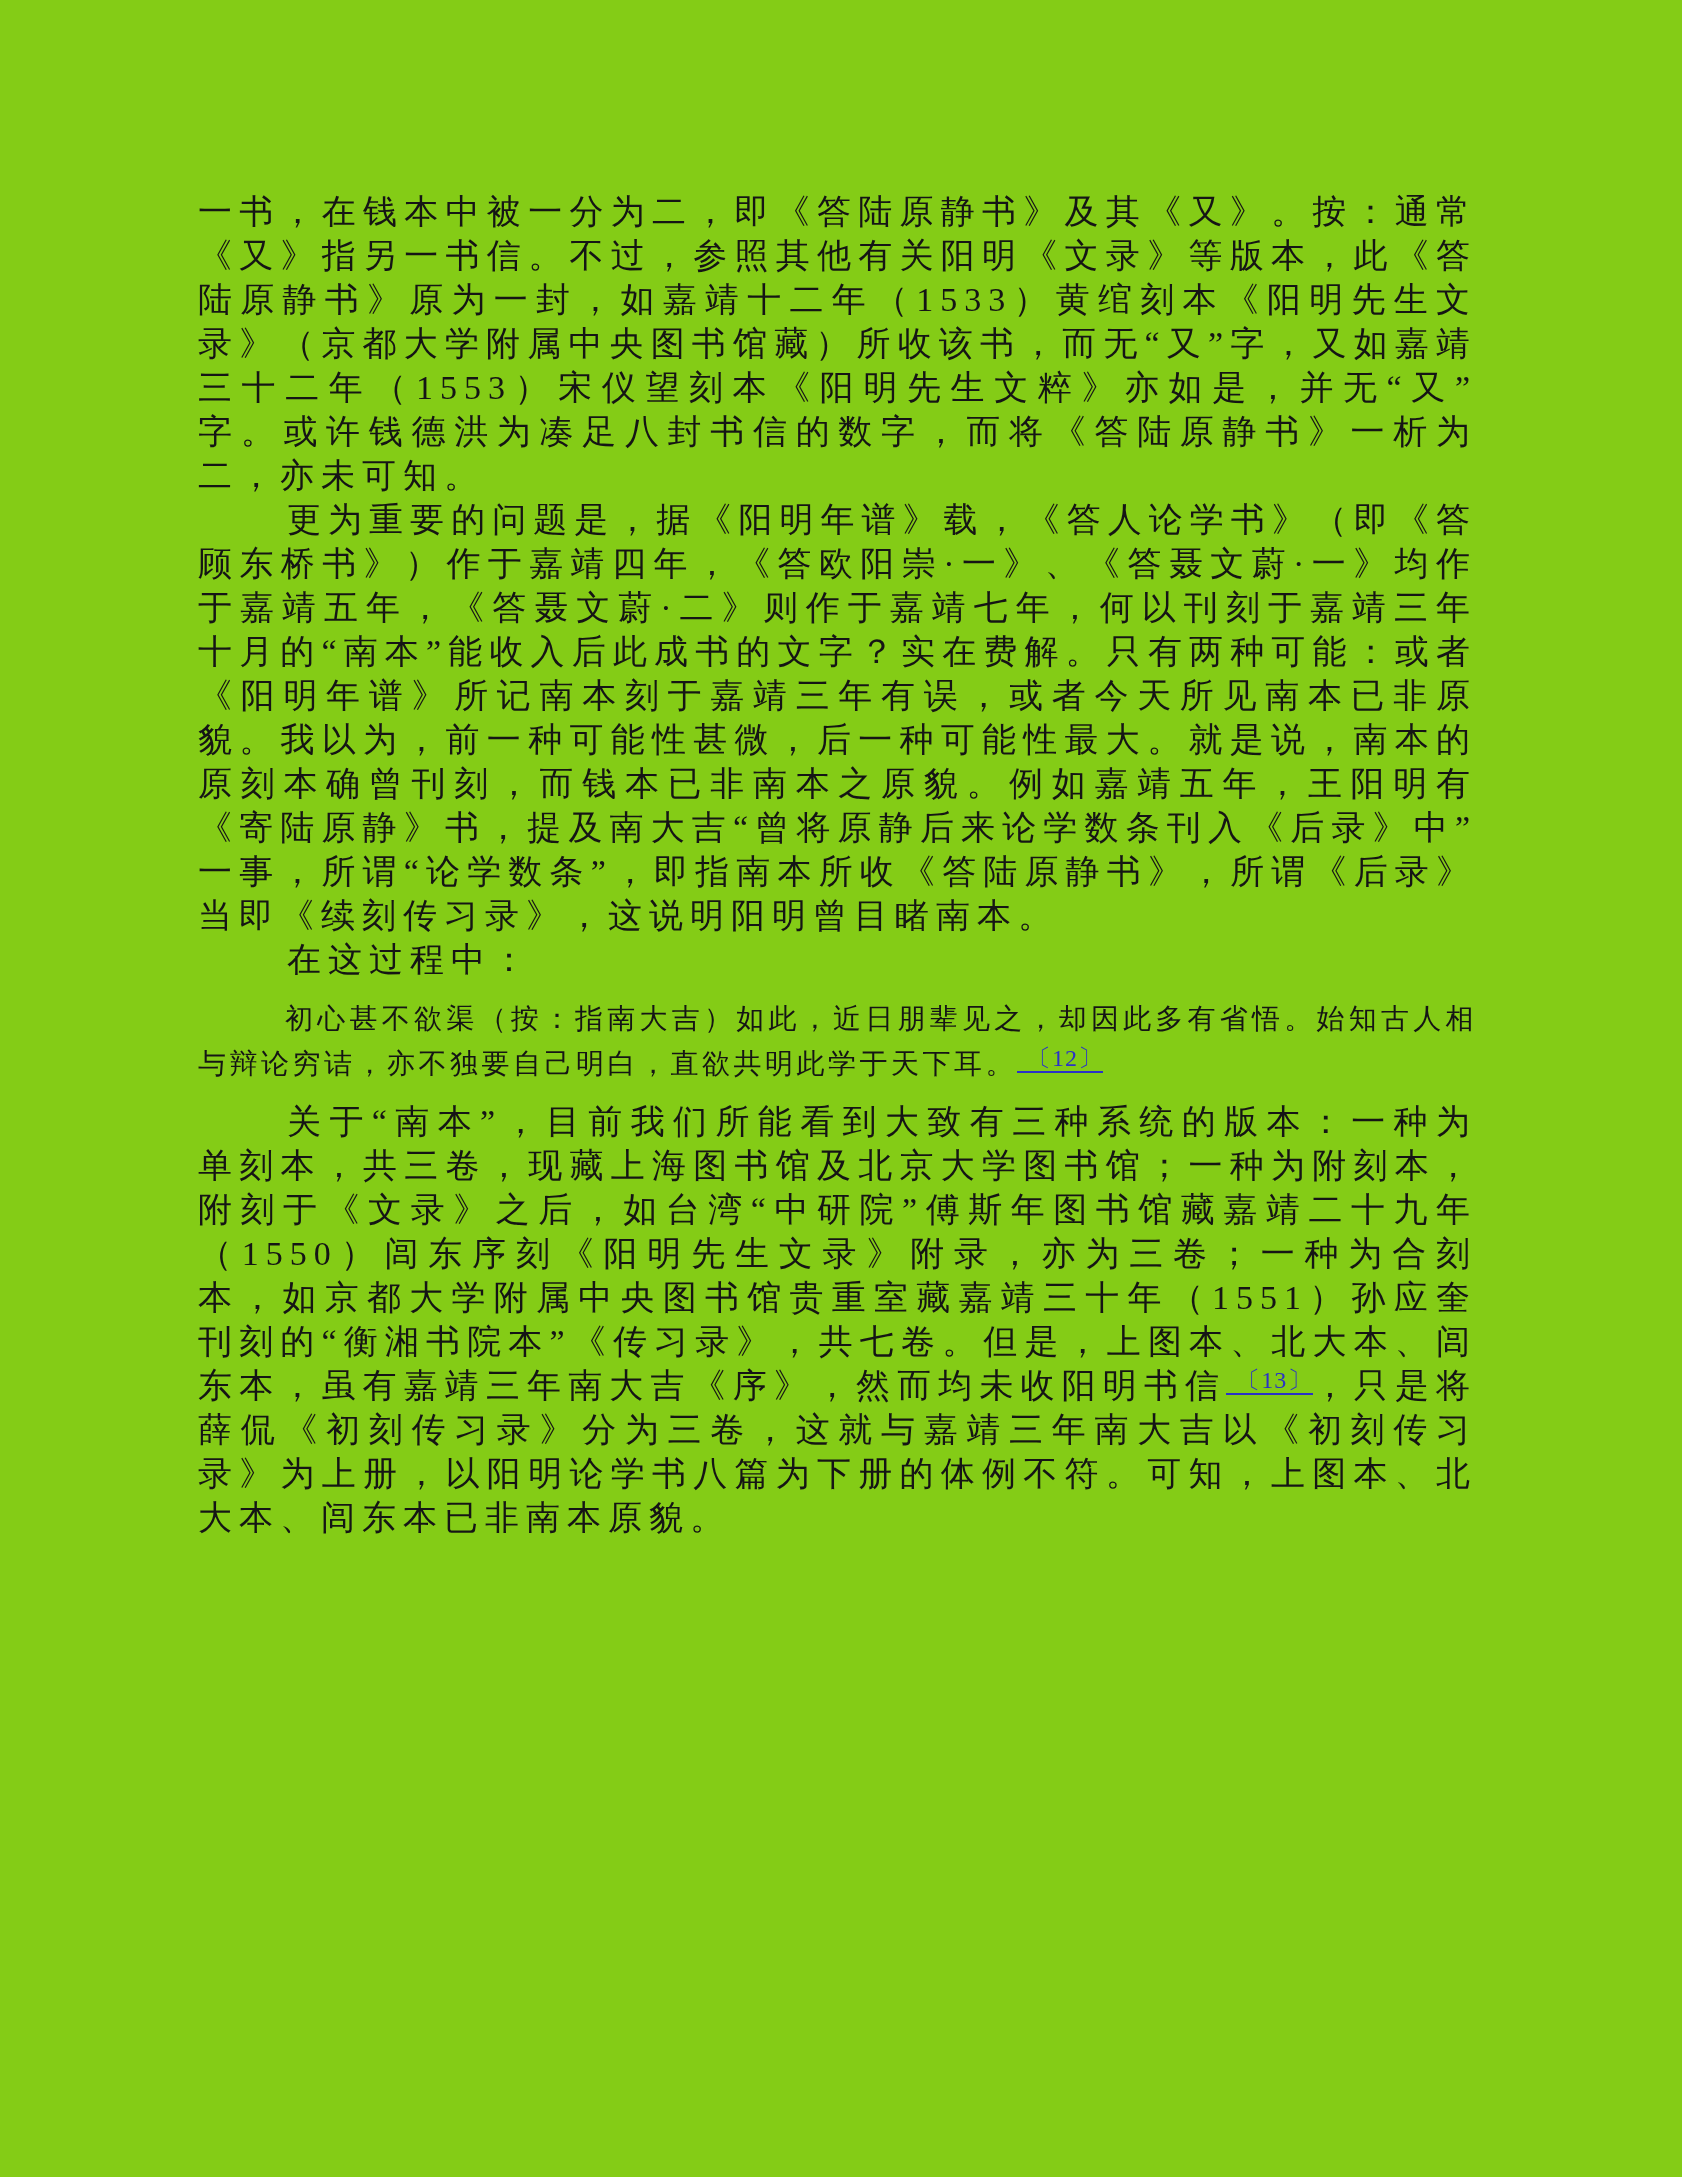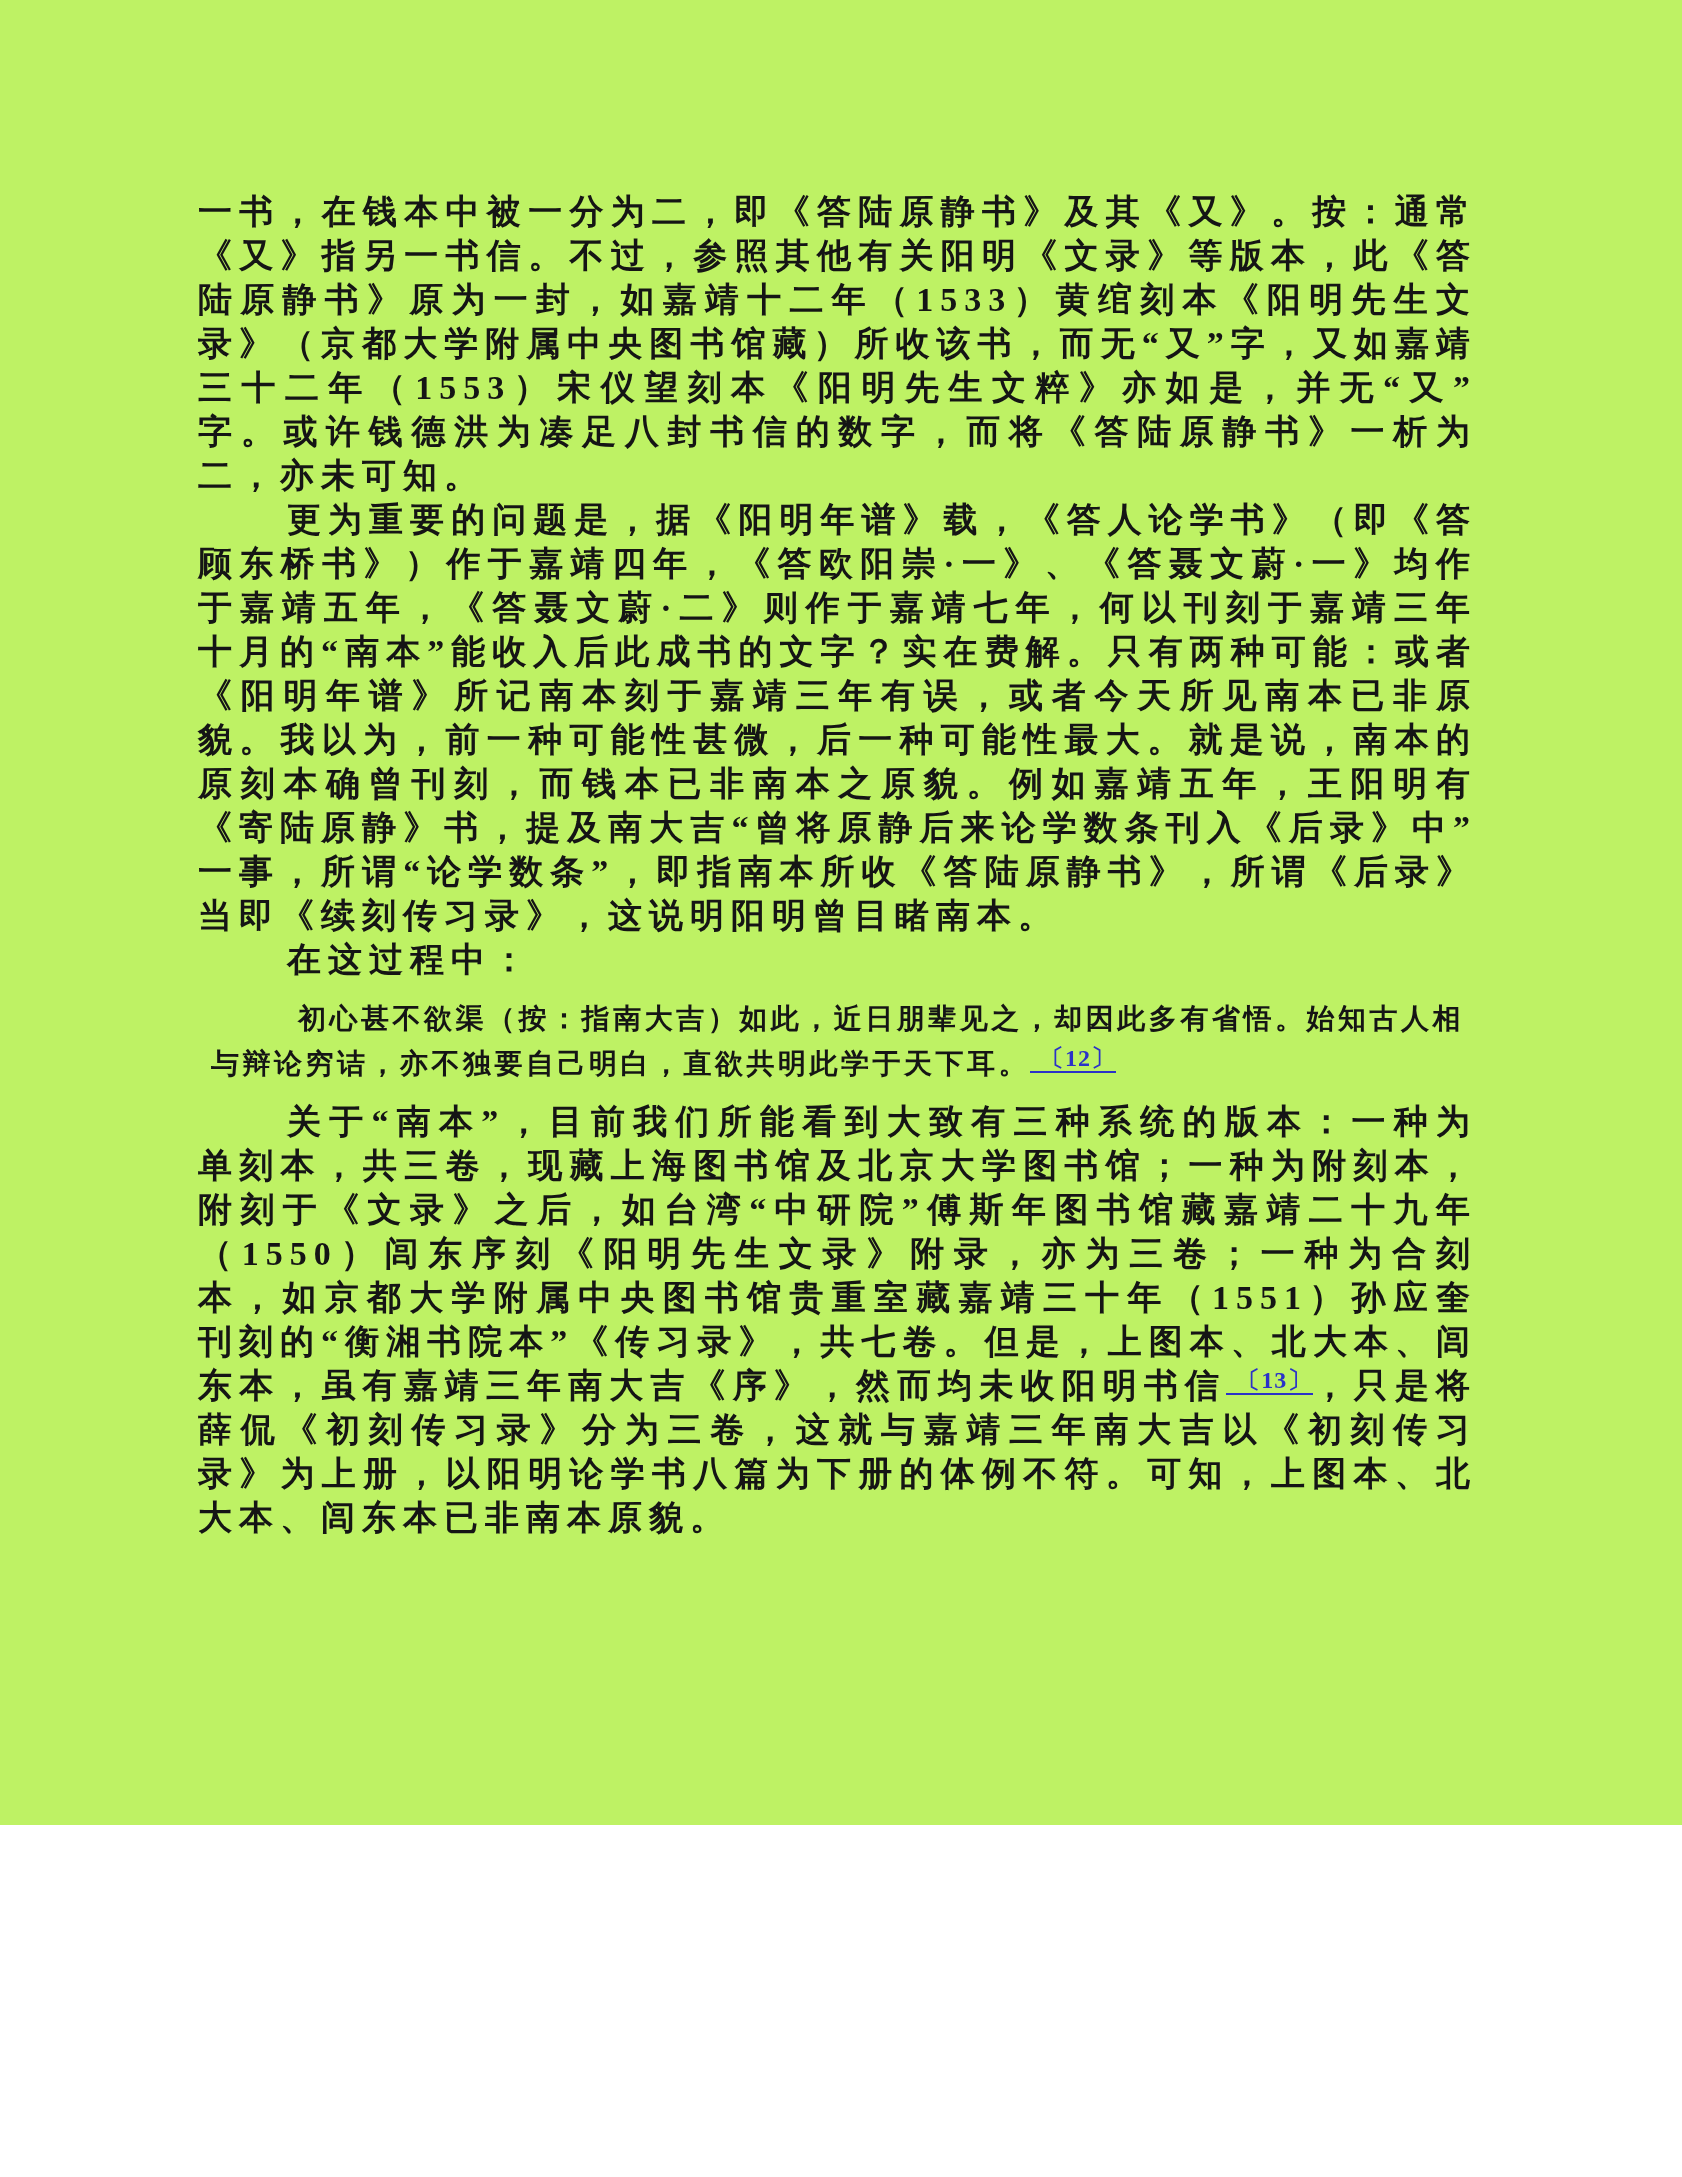--- a/index.html
+++ b/index.html
@@ -5,41 +5,40 @@
   html, body { margin: 0; padding: 0; }
   body {
     width: 1682px;
     height: 2177px;
     background: #ffffff;
     font-family: "Liberation Serif", "DejaVu Serif", serif;
   }
   .page {
     position: relative;
     width: 1682px;
-    height: 1825px;
-    background: #bef264;
+    height: 2177px;
+    background: #84cc16;
     overflow: hidden;
-    font-weight: bold;
   }
   .content {
     position: absolute;
     left: 198px;
     top: 190px;
     width: 1279px;
     color: #151515;
     font-size: 34px;
     line-height: 44px;
     letter-spacing: 7px;
     text-align: justify;
     text-justify: inter-character;
   }
   .para { margin: 0; padding: 0; }
   .para.indent { text-indent: 89px; }
   .quote {
-    margin: 14px 13px;
+    margin: 14px 0;
     font-size: 28px;
     line-height: 45px;
     letter-spacing: 3.5px;
     text-indent: 87px;
   }
   .fnref {
     color: #2b32c8;
     text-decoration: none;
     border-bottom: 2px solid #2b32c8;
     padding-left: 10px;

